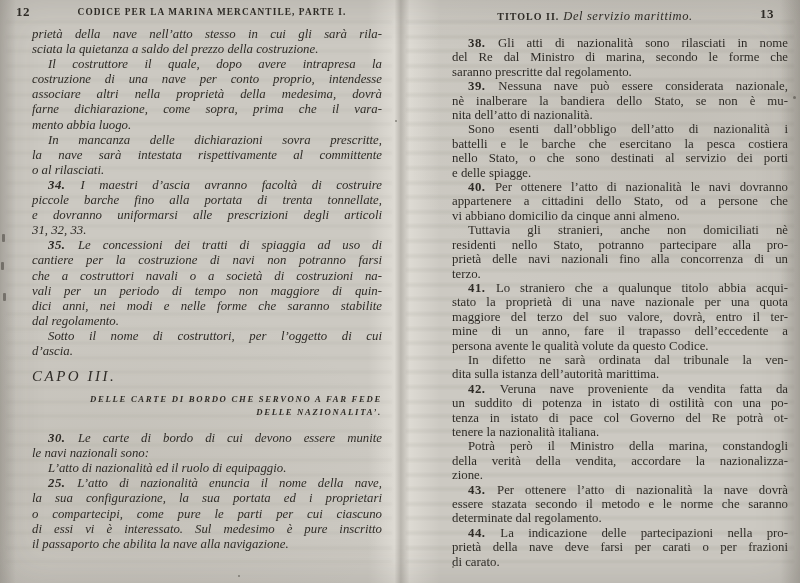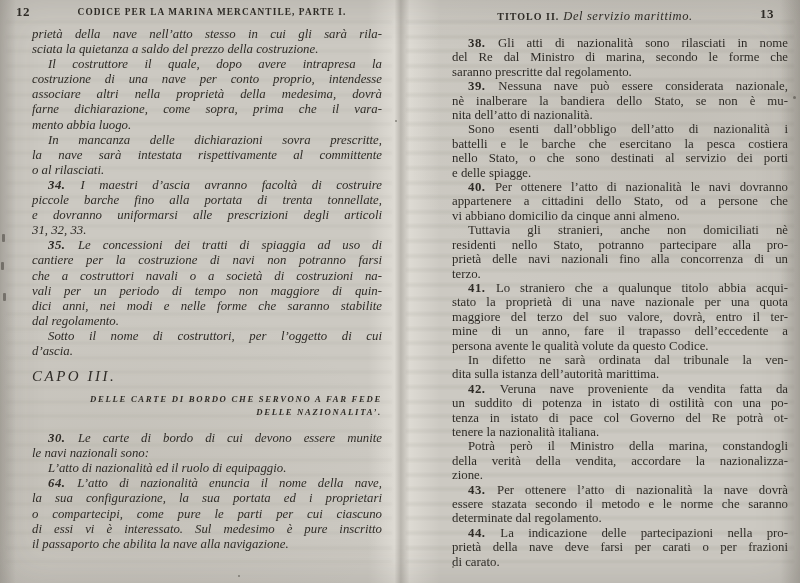--- a/index.html
+++ b/index.html
@@ -110,21 +110,21 @@
           <div class="sline">DELLE NAZIONALITA’.</div>
         </div>
         <div class="para">
           <div class="line indent"><b class="artnum">30. </b>Le carte di bordo di cui devono essere munite</div>
           <div class="line last">le navi nazionali sono:</div>
         </div>
         <div class="para">
           <div class="line last indent">L’atto di nazionalità ed il ruolo di equipaggio.</div>
         </div>
         <div class="para">
-          <div class="line indent"><b class="artnum">64. </b>L’atto di nazionalità enuncia il nome della nave,</div>
+          <div class="line indent"><b class="artnum">25. </b>L’atto di nazionalità enuncia il nome della nave,</div>
           <div class="line">la sua configurazione, la sua portata ed i proprietari</div>
           <div class="line">o compartecipi, come pure le parti per cui ciascuno</div>
           <div class="line">di essi vi è interessato. Sul medesimo è pure inscritto</div>
           <div class="line last">il passaporto che abilita la nave alla navigazione.</div>
         </div>
       </div>
   </div>
 
   <div class="page page-right">
     <div class="runhead">

